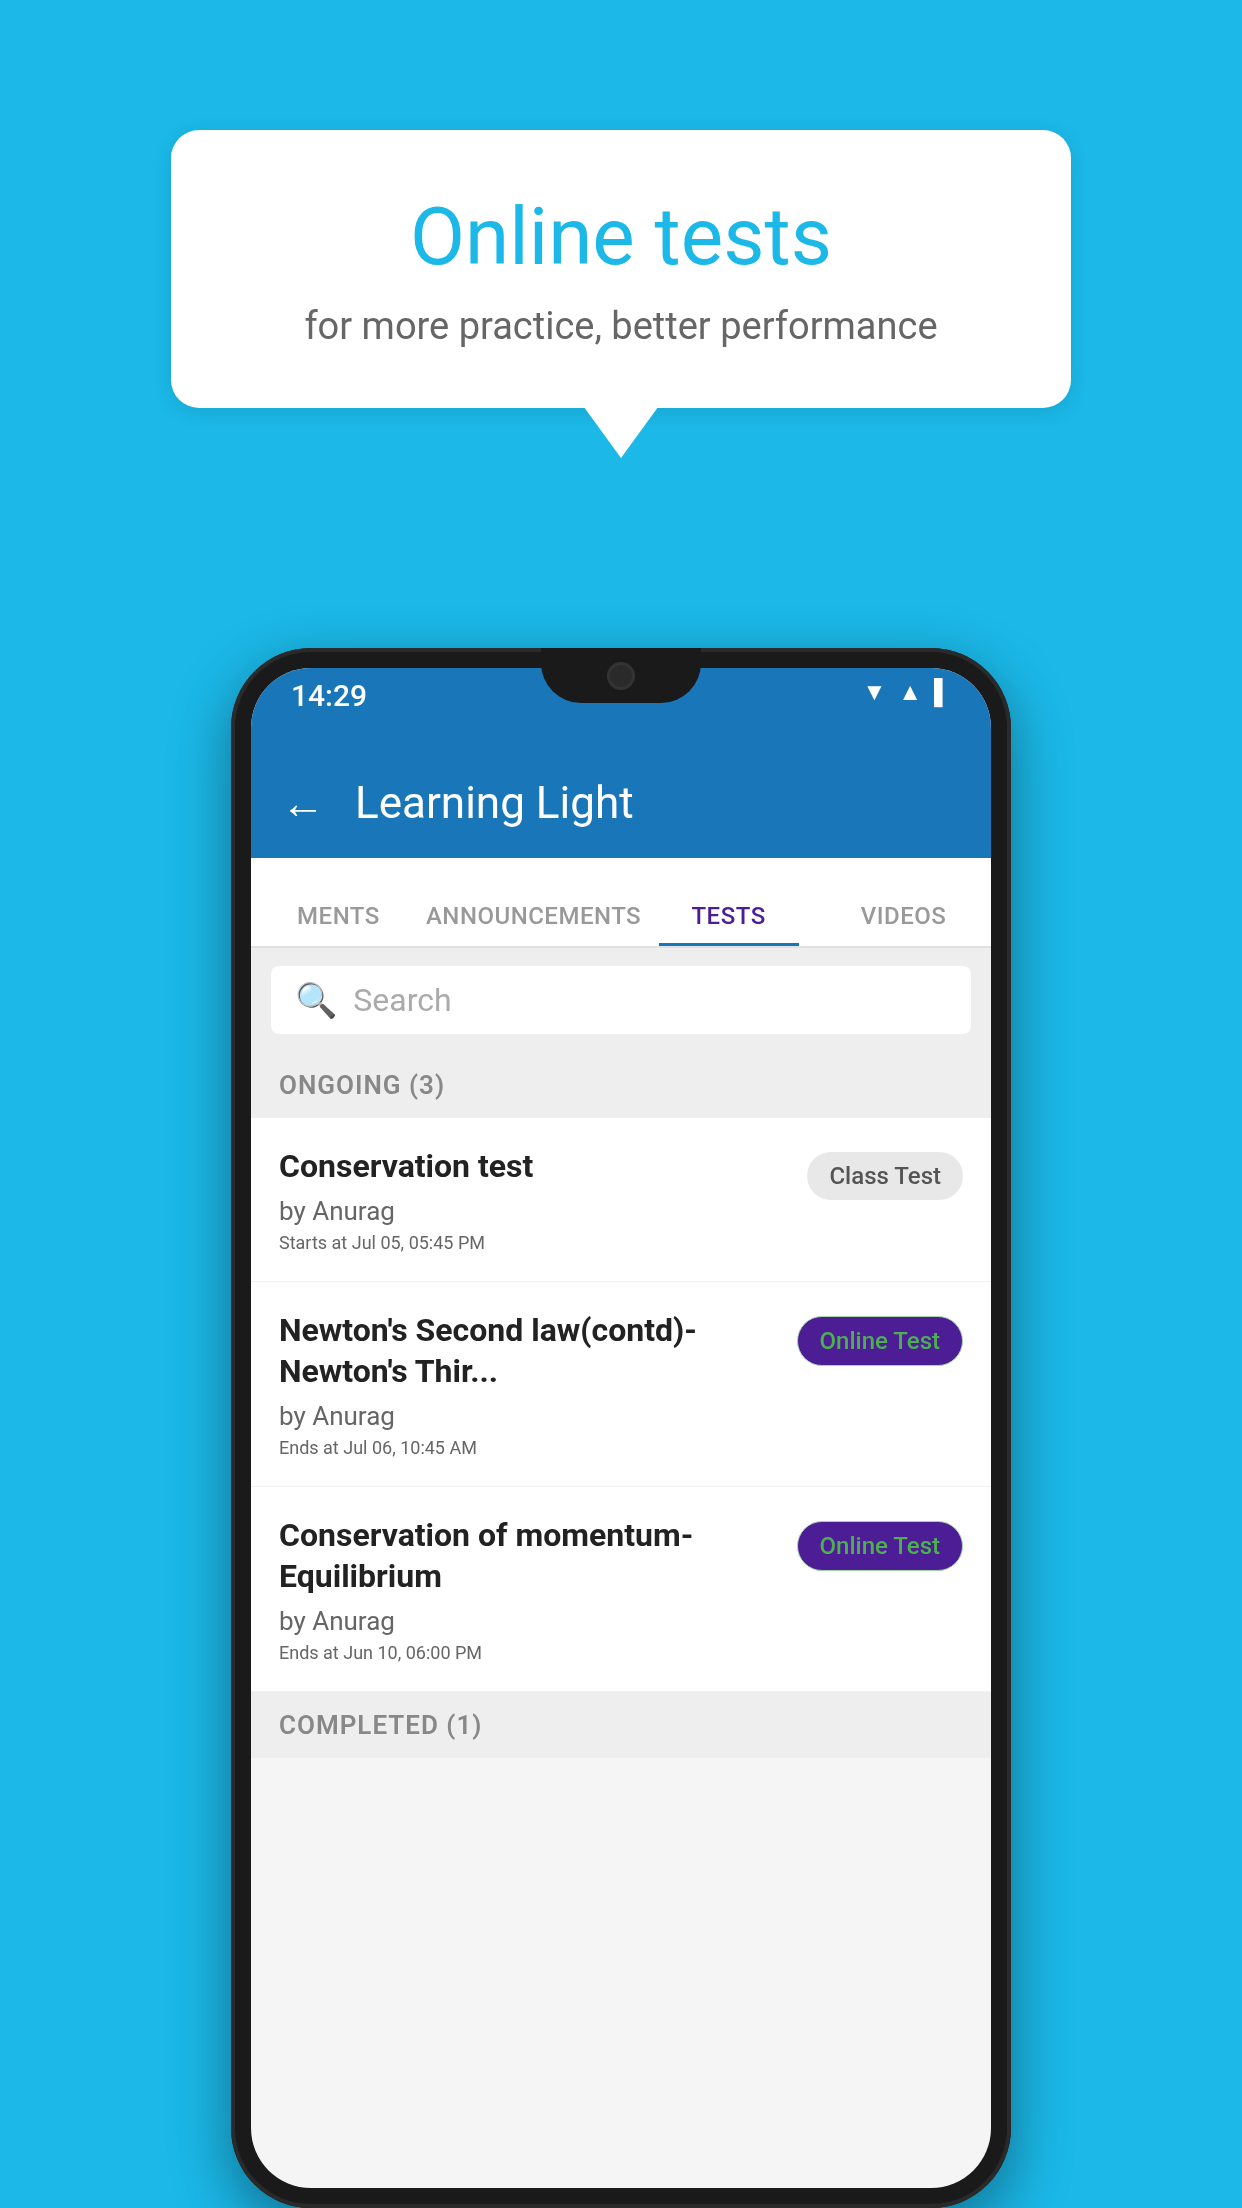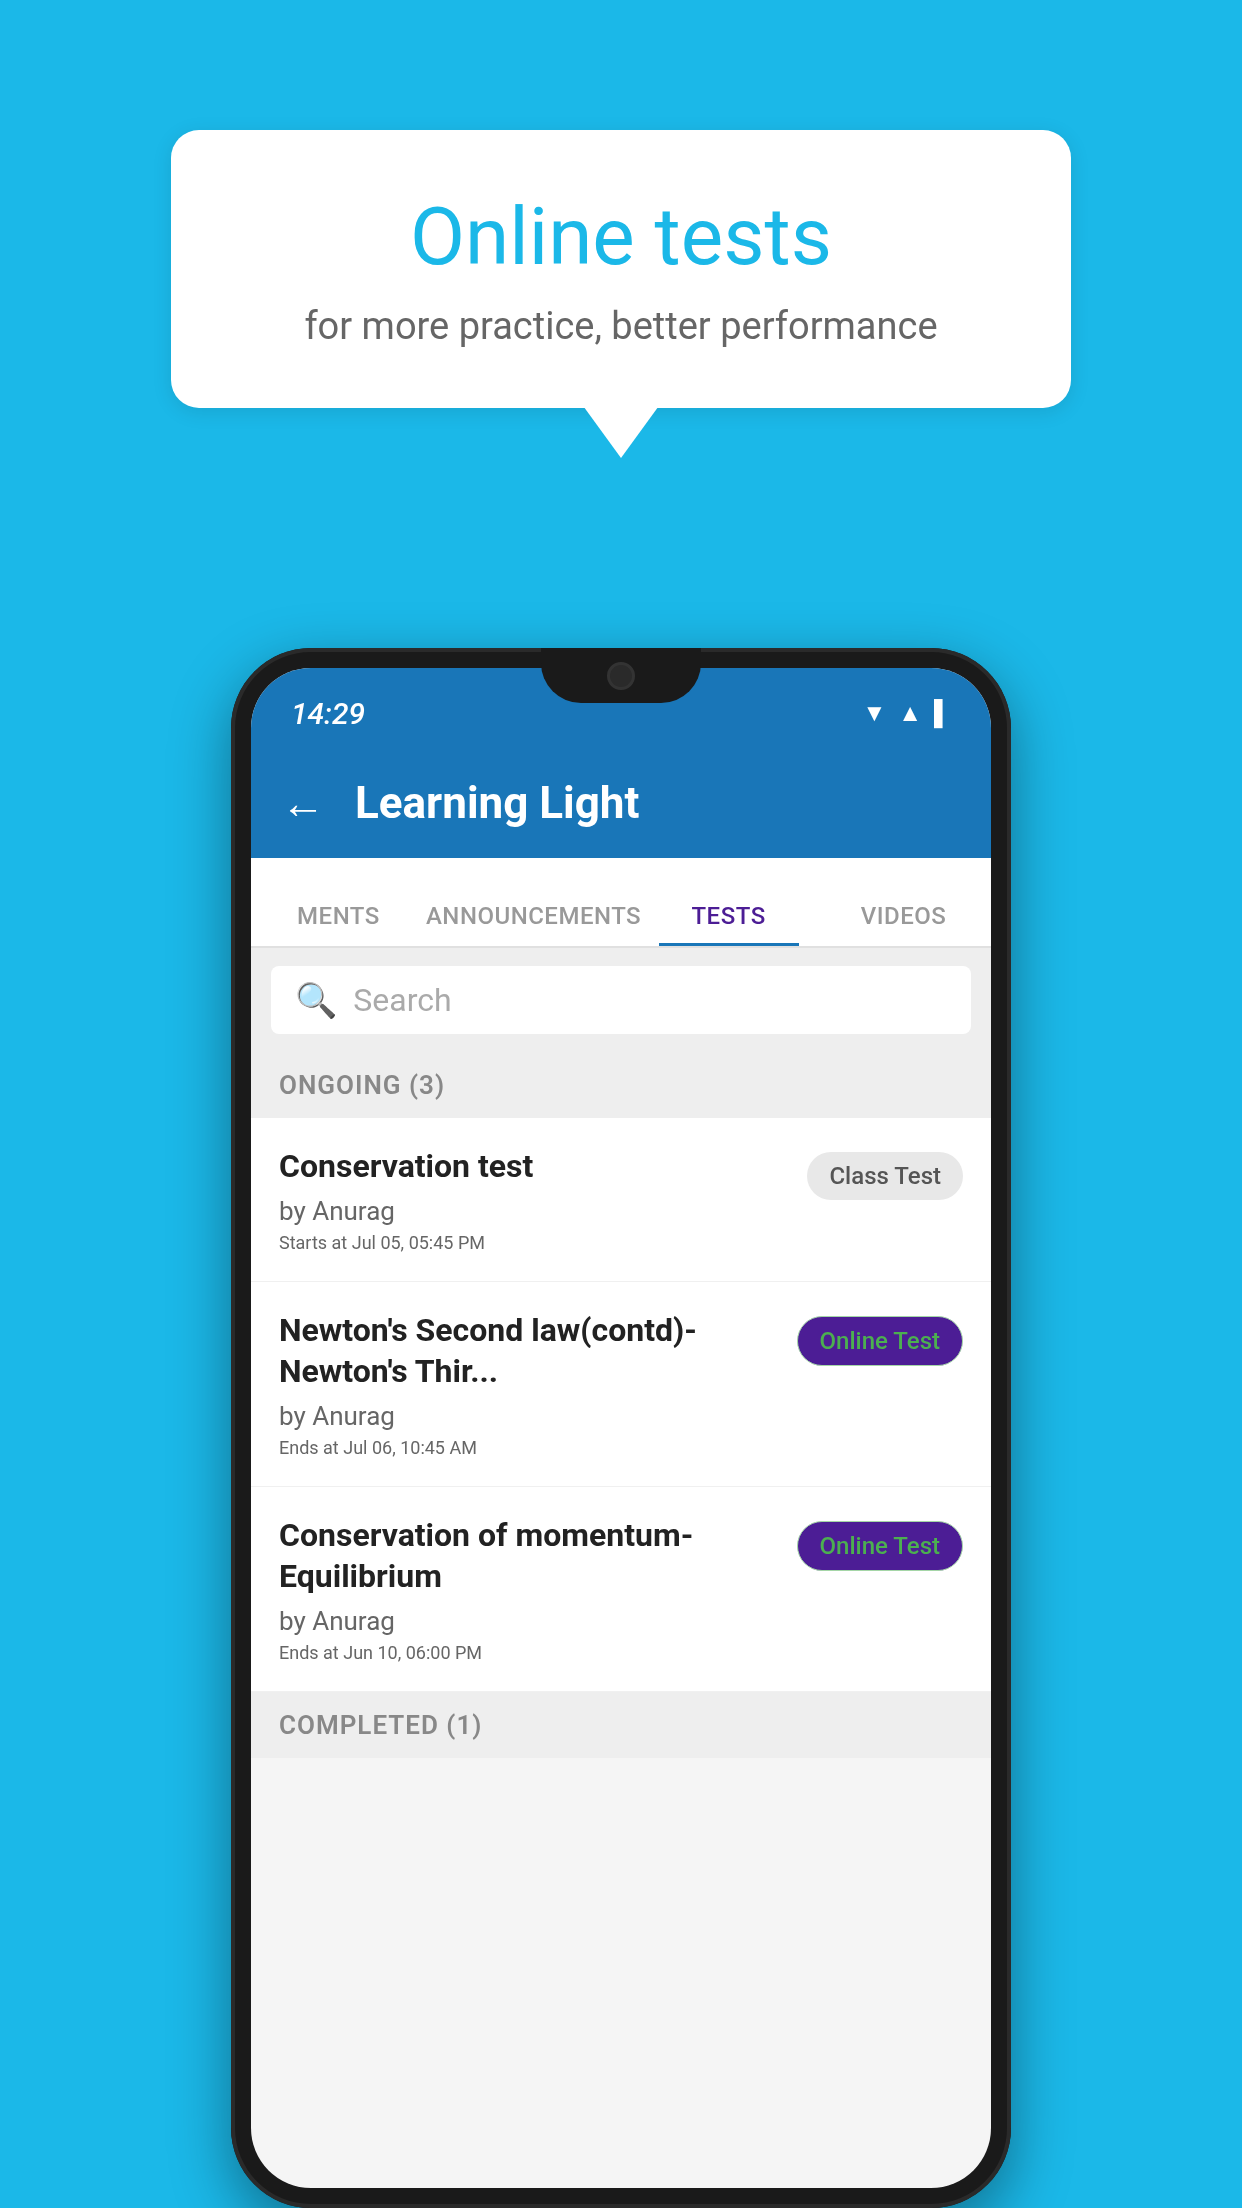--- a/index.html
+++ b/index.html
@@ -134,25 +134,24 @@
       background: #2a2a2a;
       border-radius: 50%;
       border: 3px solid #333;
     }
 
     
     .status-bar {
       background: #1976b8;
       height: 80px;
       display: flex;
-      align-items: center;
+      align-items: flex-start;
       justify-content: space-between;
       padding: 0 40px;
       padding-top: 10px;
-      font-style: italic;
     }
 
     .status-time {
       color: white;
       font-size: 30px;
       font-weight: 500;
     }
 
     .status-icons {
       display: flex;
@@ -177,21 +176,21 @@
 
     .back-arrow {
       color: white;
       font-size: 44px;
       cursor: pointer;
     }
 
     .app-bar-title {
       color: white;
       font-size: 44px;
-      font-weight: 700;
+      font-weight: 400;
     }
 
     
     .tabs-container {
       background: white;
       display: flex;
       border-bottom: 2px solid #e0e0e0;
       height: 90px;
       align-items: flex-end;
     }

